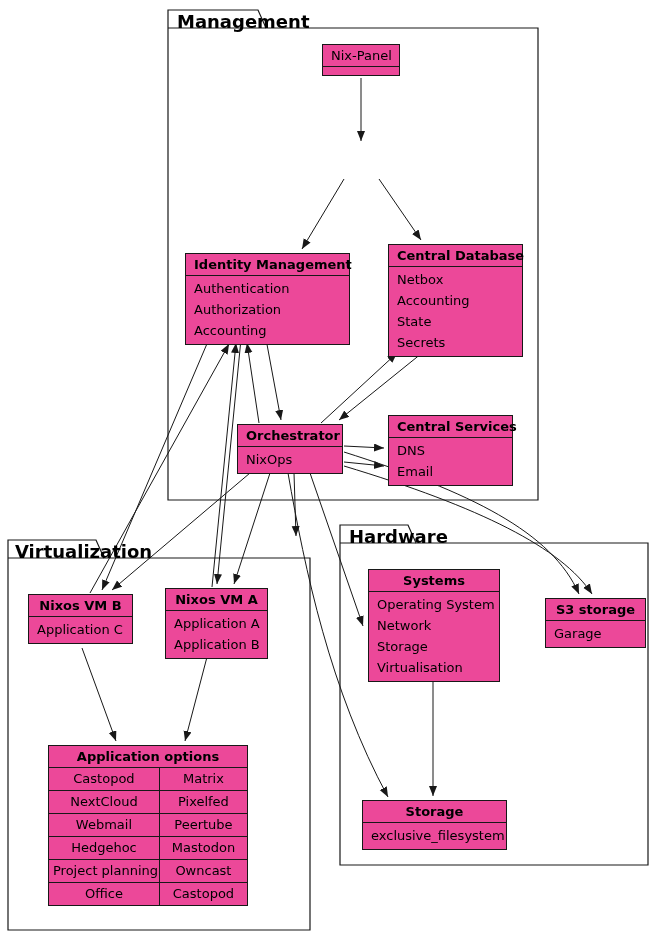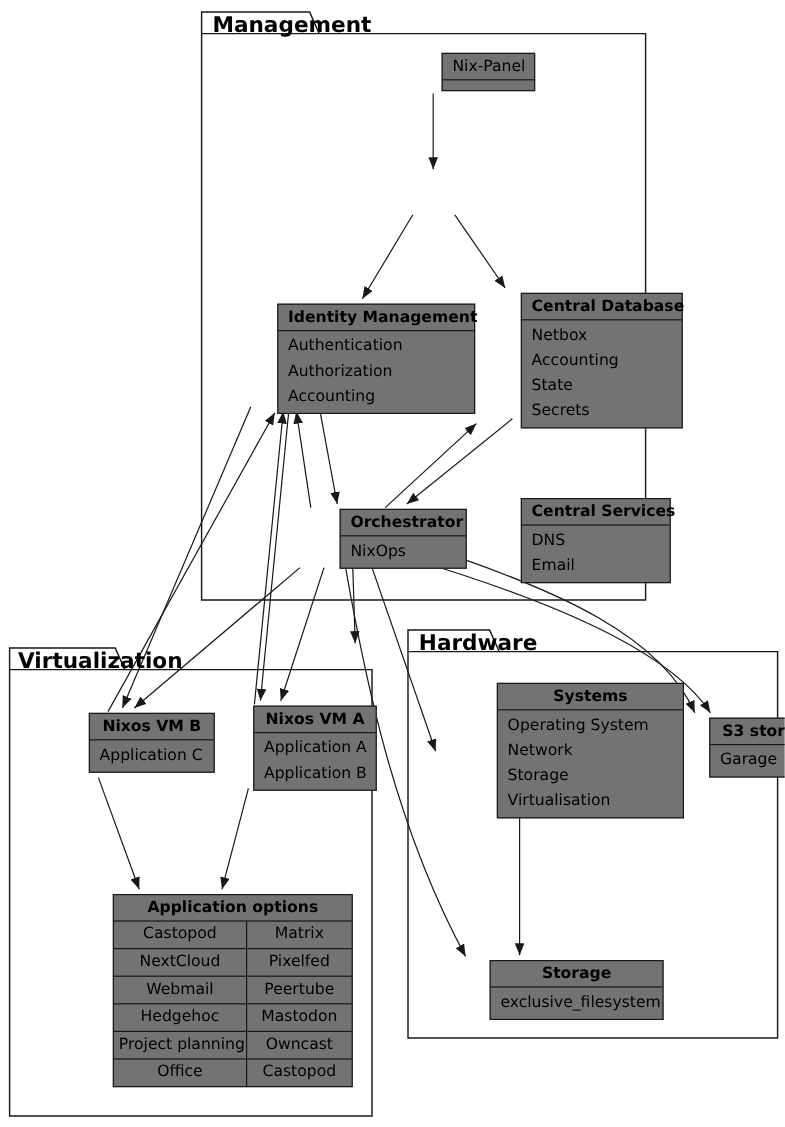--- a/index.html
+++ b/index.html
@@ -4,23 +4,22 @@
 <style>
   html,body{margin:0;padding:0;background:#ffffff;}
   .diagram{
     position:relative;width:654px;height:939px;background:#ffffff;
     font-family:"DejaVu Sans","Liberation Sans",sans-serif;
     font-size:13px;color:#000;overflow:hidden;
   }
   svg.layer{position:absolute;left:0;top:0;width:654px;height:939px;}
   .pkg-label{position:absolute;font-weight:bold;font-size:18px;white-space:nowrap;text-align:center;}
   .node{
-    position:absolute;background:#737373;border:1px solid #181818;
+    position:absolute;background:#ec4899;border:1px solid #181818;
     box-sizing:border-box;
-    margin-left:46px;
   }
   .node-title{
     font-weight:bold;text-align:center;padding:3px 8px;
     border-bottom:1px solid #181818;white-space:nowrap;
   }
   .node-title.plain{font-weight:normal;}
   .node-body{padding:2px 0 3px 0;}
   .node-body.empty{height:8px;padding:0;}
   .field{padding:1px 8px;line-height:19px;white-space:nowrap;text-align:left;}
   .opt-grid{display:grid;grid-template-columns:56% 44%;}
@@ -151,21 +150,21 @@
       <div class="opt-cell">Peertube</div>
       <div class="opt-cell left">Hedgehoc</div>
       <div class="opt-cell">Mastodon</div>
       <div class="opt-cell left">Project planning</div>
       <div class="opt-cell">Owncast</div>
       <div class="opt-cell left">Office</div>
       <div class="opt-cell">Castopod</div>
     </div>
   </div>
 
-  <div class="node" style="left:368px;top:569px;width:156px;">
+  <div class="node" style="left:368px;top:569px;width:132px;">
     <div class="node-title">Systems</div>
     <div class="node-body">
       <div class="field">Operating System</div>
       <div class="field">Network</div>
       <div class="field">Storage</div>
       <div class="field">Virtualisation</div>
     </div>
   </div>
 
   <div class="node" style="left:545px;top:598px;width:101px;">

